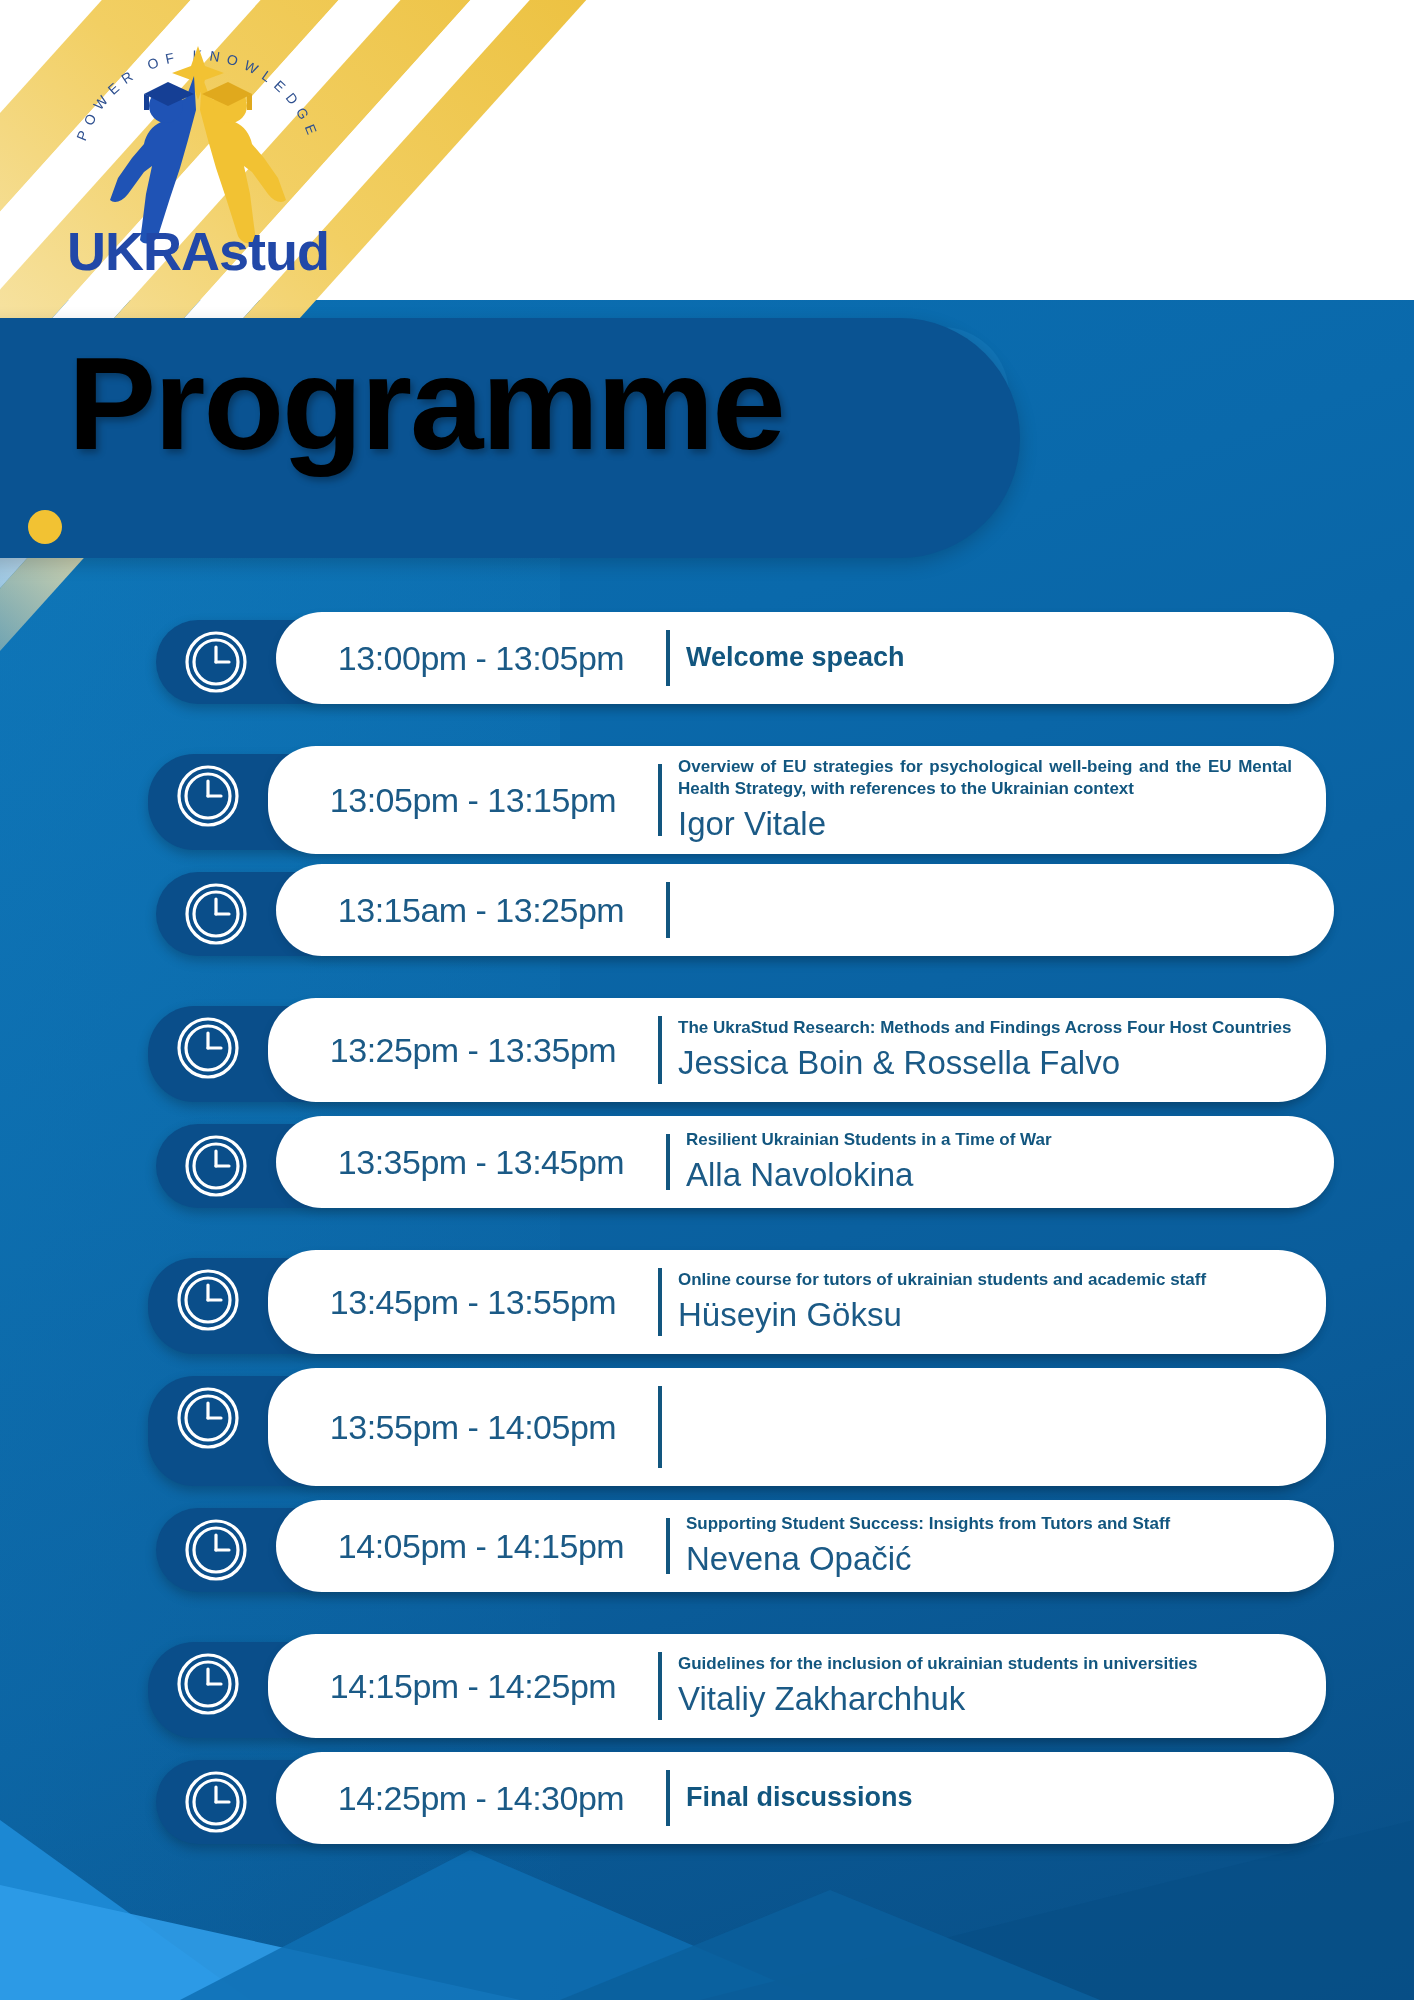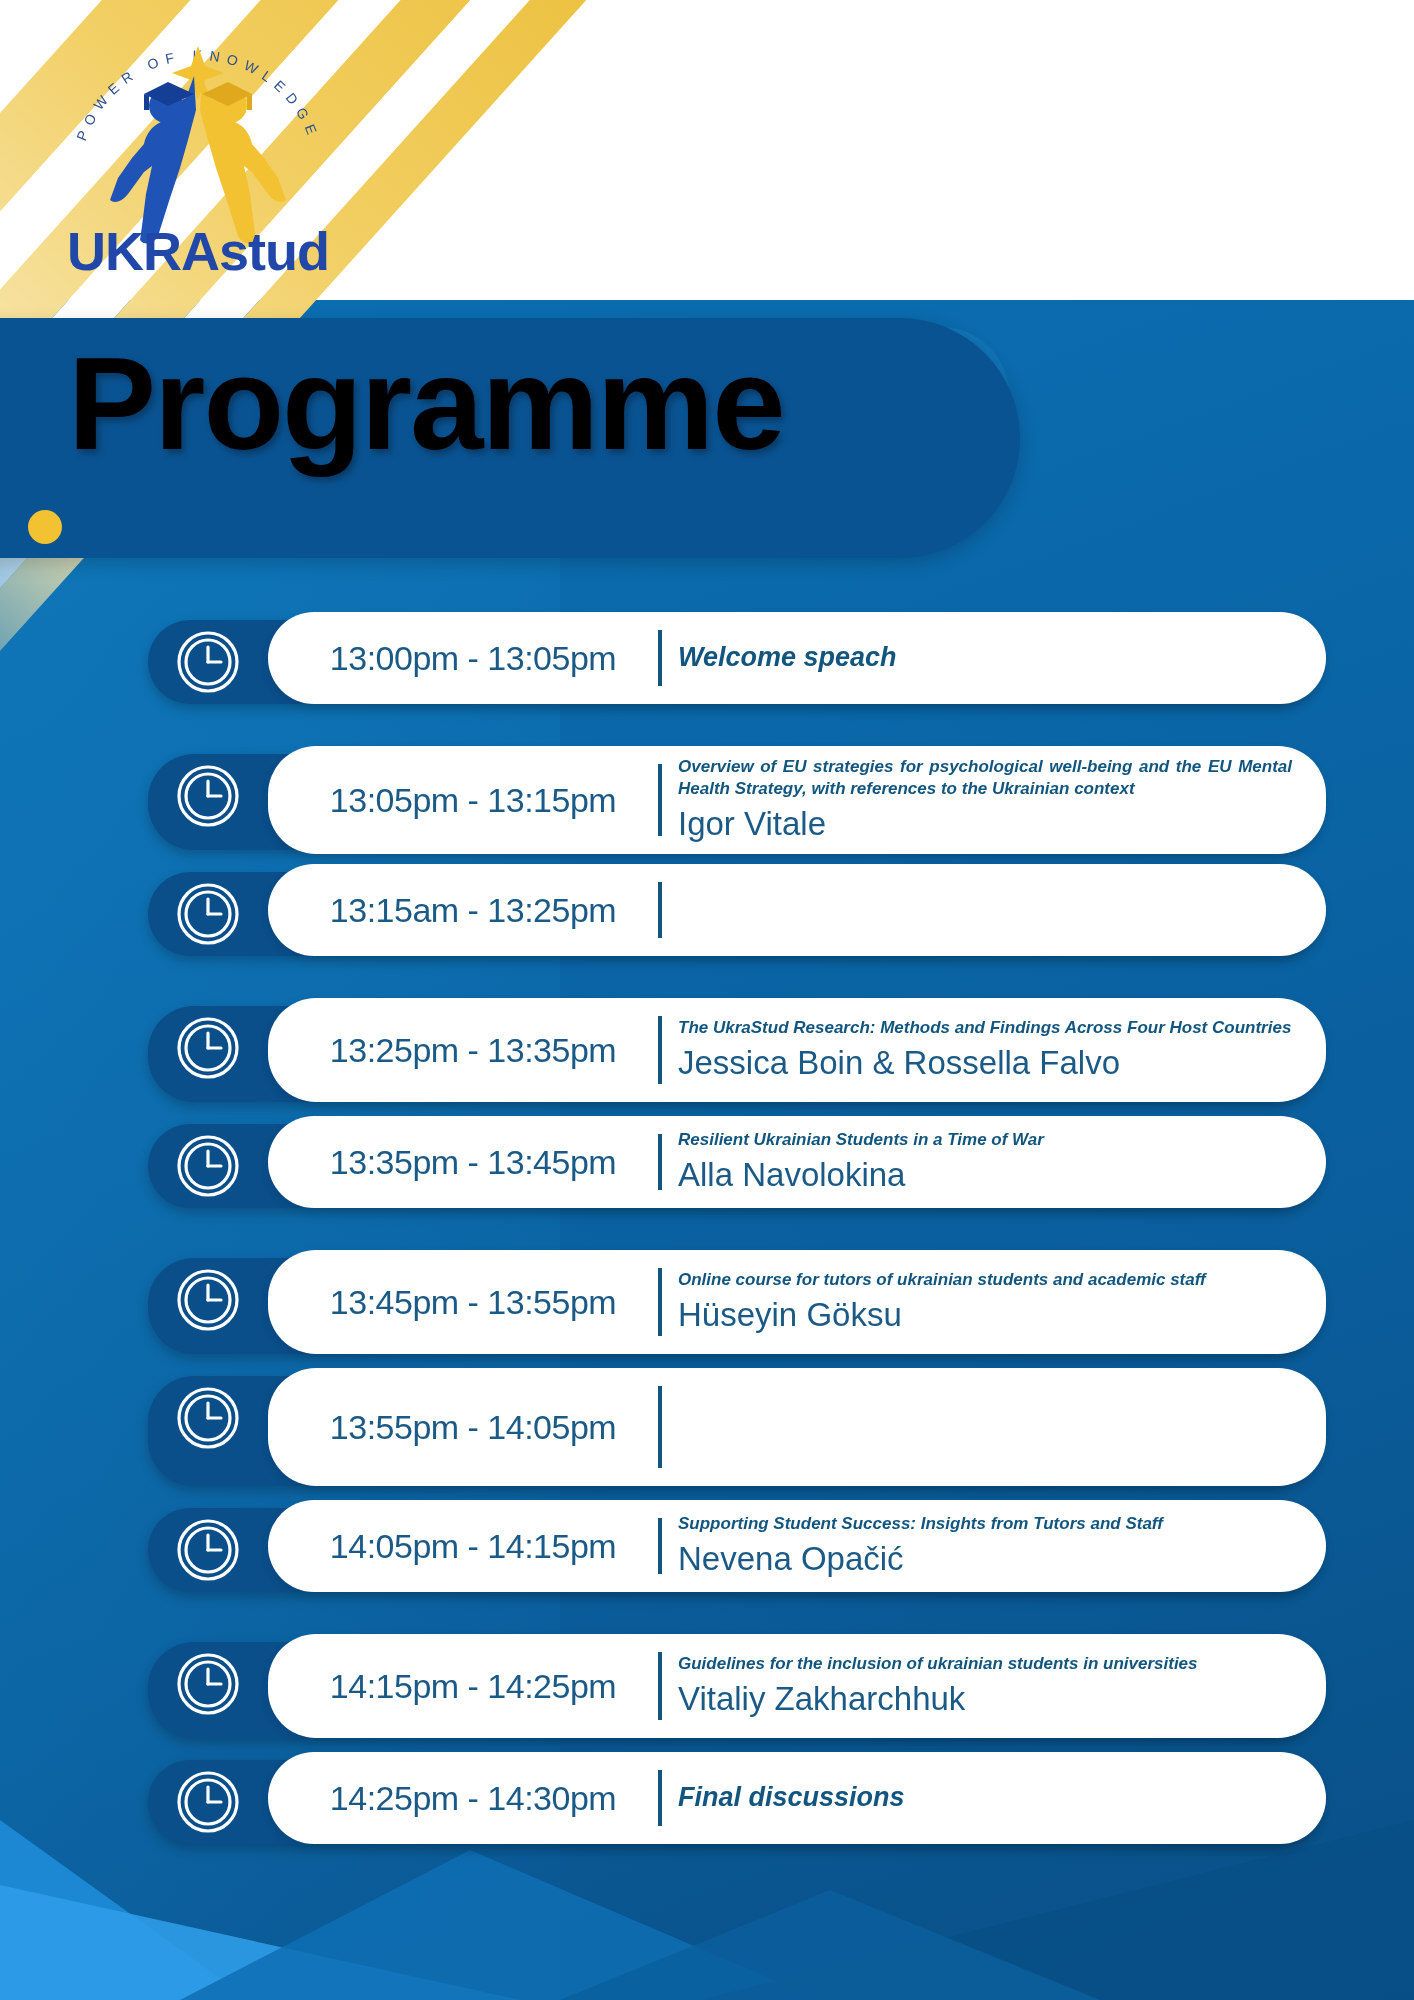--- a/index.html
+++ b/index.html
@@ -164,41 +164,40 @@
     flex: 1;
     padding: 10px 34px 10px 16px;
     min-width: 0;
   }
   .sess-title {
     font-size: 17px;
     font-weight: 700;
     color: #12567f;
     line-height: 1.30;
     text-align: justify;
-    font-style: italic;
   }
   .sess-title.plain {
     text-align: left;
   }
   .sess-speaker {
     font-size: 33px;
     font-weight: 400;
     color: #1b5a86;
     line-height: 1.25;
     margin-top: 3px;
   }
   
   .row.headline .sess-title {
     font-size: 27px;
     font-weight: 700;
     text-align: left;
   }
 
   
-  .row.h1 { height: 120px; }
+  .row.h1 { height: 120px; margin-left: 8px; }
   .row.h1 .card { min-height: 92px; }
   .row.h2 { height: 104px; }
   .row.h2 .card { min-height: 104px; }
   .row.h2 .row-backpill { height: 96px; }
   .row.h3 { height: 118px; }
   .row.h3 .card { min-height: 118px; }
   .row.h3 .row-backpill { height: 110px; }
 
   
   .deco { position: absolute; left: 0; bottom: 0; width: 1414px; height: 300px; pointer-events: none; }

